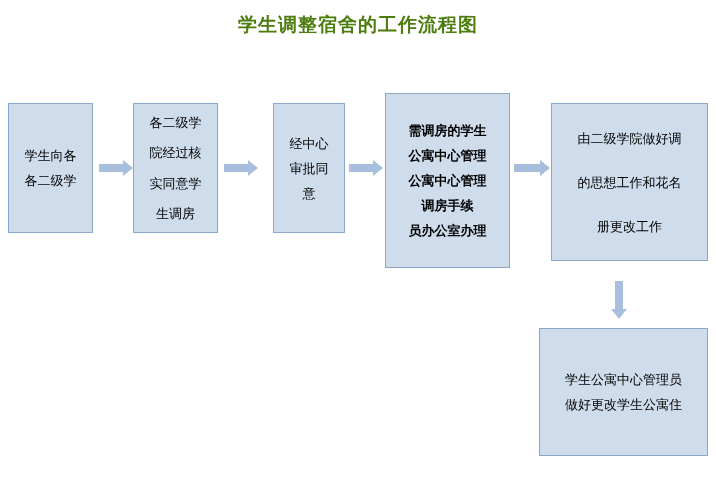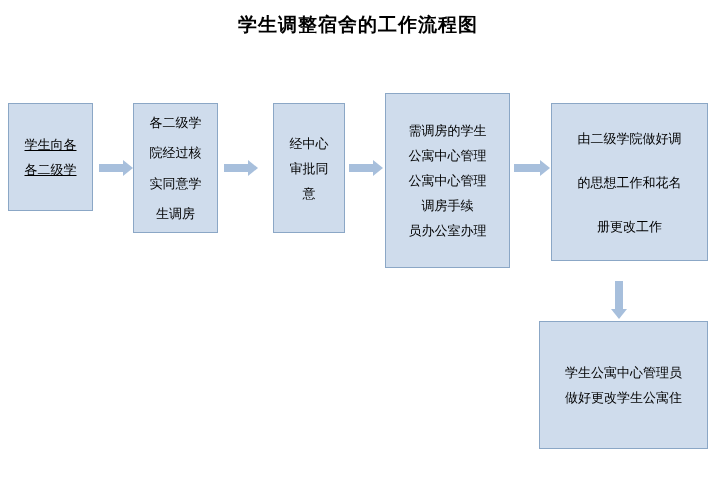--- a/index.html
+++ b/index.html
@@ -18,21 +18,21 @@
     overflow: hidden;
   }
   .title {
     position: absolute;
     left: 0;
     top: 12px;
     width: 716px;
     text-align: center;
     font-size: 19px;
     font-weight: bold;
-    color: #000000;
+    color: #4d7c0f;
     letter-spacing: 1px;
     font-family: "Liberation Serif", "DejaVu Serif", serif;
   }
   .node {
     position: absolute;
     box-sizing: border-box;
     background: #cfdcec;
     border: 1px solid #8ba7c6;
     color: #000000;
     font-size: 13px;
@@ -91,21 +91,21 @@
     border-top: 10px solid #a7bfdc;
   }
 </style>
 </head>
 <body>
 
 <div id="canvas">
 
   <div class="title">学生调整宿舍的工作流程图</div>
 
-  <div class="node" style="left:8px; top:103px; width:85px; height:108px;text-decoration:underline;">
+  <div class="node" style="left:8px; top:103px; width:85px; height:130px;">
     <span class="line">学生向各</span>
     <span class="line">各二级学</span>
   </div>
 
   <div class="arrow-h" style="left:99px; top:160px; width:34px;">
     <div class="shaft" style="width:24px;"></div>
     <div class="head" style="left:24px;"></div>
   </div>
 
   <div class="node" style="left:133px; top:103px; width:85px; height:130px;justify-content:space-between;">
@@ -124,21 +124,21 @@
     <span class="line">经中心</span>
     <span class="line">审批同</span>
     <span class="line">意</span>
   </div>
 
   <div class="arrow-h" style="left:349px; top:160px; width:34px;">
     <div class="shaft" style="width:24px;"></div>
     <div class="head" style="left:24px;"></div>
   </div>
 
-  <div class="node" style="left:385px; top:93px; width:125px; height:175px;">
+  <div class="node" style="left:385px; top:93px; width:125px; height:175px;font-weight:bold;">
     <span class="line">需调房的学生</span>
     <span class="line">公寓中心管理</span>
     <span class="line">公寓中心管理</span>
     <span class="line">调房手续</span>
     <span class="line">员办公室办理</span>
   </div>
 
   <div class="arrow-h" style="left:514px; top:160px; width:36px;">
     <div class="shaft" style="width:26px;"></div>
     <div class="head" style="left:26px;"></div>
@@ -148,18 +148,18 @@
     <span class="line">由二级学院做好调</span>
     <span class="line">的思想工作和花名</span>
     <span class="line">册更改工作</span>
   </div>
 
   <div class="arrow-v" style="left:611px; top:281px; width:16px; height:38px;">
     <div class="shaft" style="height:28px;"></div>
     <div class="head" style="top:28px;"></div>
   </div>
 
-  <div class="node" style="left:539px; top:321px; width:169px; height:128px;">
+  <div class="node" style="left:539px; top:328px; width:169px; height:128px;">
     <span class="line">学生公寓中心管理员</span>
     <span class="line">做好更改学生公寓住</span>
   </div>
 
 </div>
 
 </body></html>

